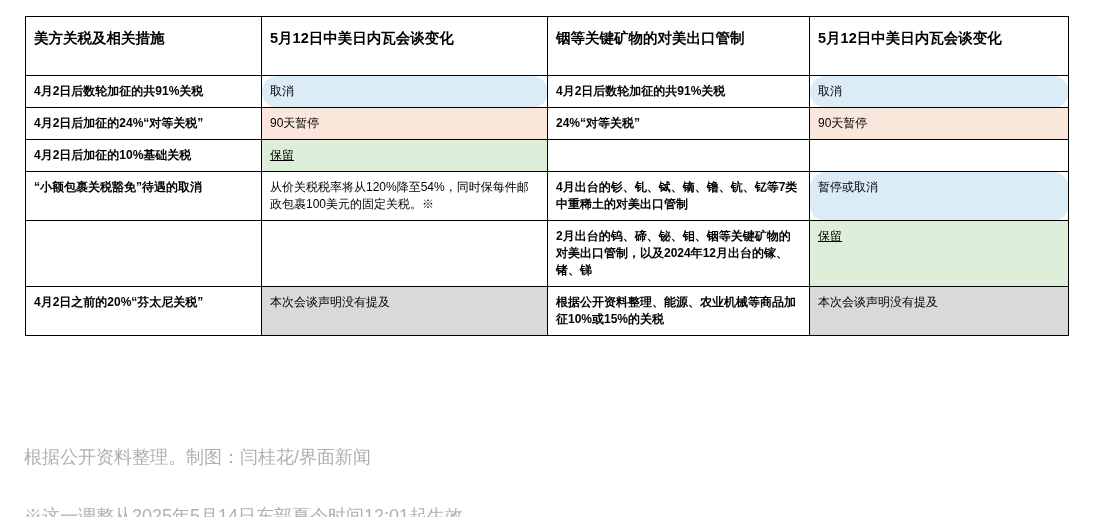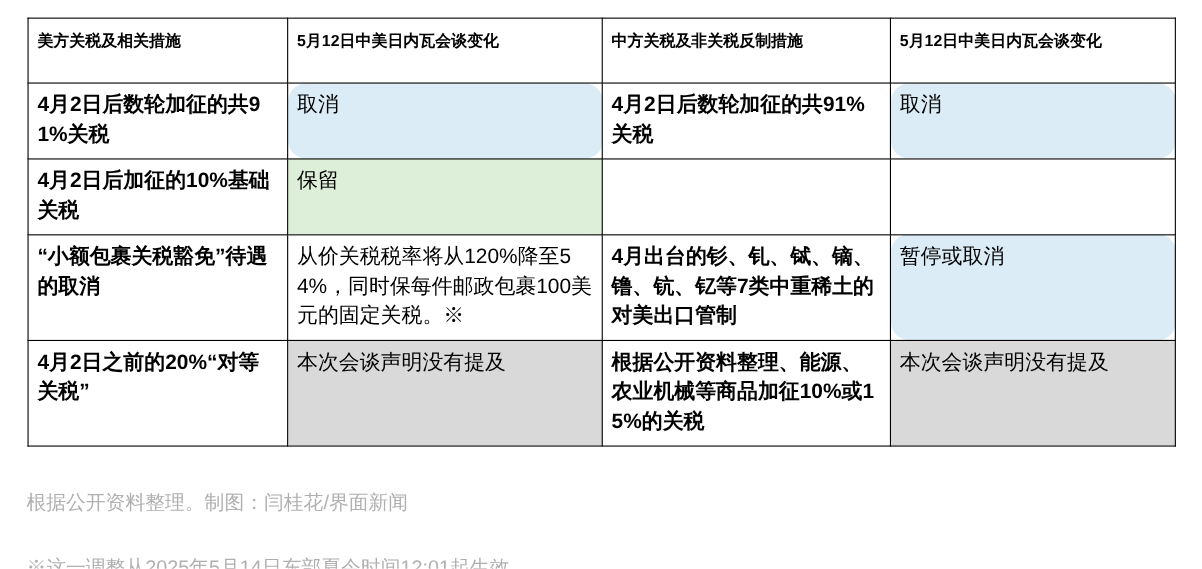--- a/index.html
+++ b/index.html
@@ -25,21 +25,21 @@
     left: 25px;
     top: 16px;
     width: 1043px;
     border-collapse: collapse;
     table-layout: fixed;
   }
   table.tariff-table td {
     border: 1px solid #000000;
     vertical-align: top;
     padding: 7px 7px 7px 8px;
-    font-size: 19px;
+    font-size: 12px;
     line-height: 1.42;
     word-break: break-all;
   }
   .col-a { width: 236px; }
   .col-b { width: 286px; }
   .col-c { width: 262px; }
   .col-d { width: 259px; }
 
   tr.header-row td {
     font-weight: bold;
@@ -50,21 +50,21 @@
     background: #ffffff;
   }
   td.measure {
     font-weight: bold;
   }
   td.note {
     font-weight: normal;
   }
   .bg-blue   { background: #dbecf7; border-radius: 16px; }
   .bg-peach  { background: #fbe6dc; }
-  .bg-green  { background: #ddeed9; }
+  .bg-green  { background: #ddeed9; text-decoration: underline; }
   .bg-gray   { background: #d9d9d9; }
   .bg-white  { background: #ffffff; }
 
   .footer {
     position: absolute;
     left: 24px;
     font-size: 18px;
     color: #b0b0b0;
     font-family: "Liberation Sans", sans-serif;
   }
@@ -80,49 +80,61 @@
     <colgroup>
       <col class="col-a">
         <col class="col-b">
         <col class="col-c">
         <col class="col-d">
     </colgroup>
     <tbody>
       <tr class="header-row">
         <td>美方关税及相关措施</td>
         <td>5月12日中美日内瓦会谈变化</td>
-        <td>中方关税及非关税反制措施</td>
+        <td>铟等关键矿物的对美出口管制</td>
         <td>5月12日中美日内瓦会谈变化</td>
       </tr>
 
       <tr>
         <td class="measure bg-white">4月2日后数轮加征的共91%关税</td>
         <td class="note bg-blue">取消</td>
         <td class="measure bg-white">4月2日后数轮加征的共91%关税</td>
         <td class="note bg-blue">取消</td>
       </tr>
 
+      <tr>
+        <td class="measure bg-white">4月2日后加征的24%“对等关税”</td>
+        <td class="note bg-peach">90天暂停</td>
+        <td class="measure bg-white">24%“对等关税”</td>
+        <td class="note bg-peach">90天暂停</td>
+      </tr>
 
       <tr>
         <td class="measure bg-white">4月2日后加征的10%基础关税</td>
         <td class="note bg-green">保留</td>
         <td class="measure bg-white"></td>
         <td class="note bg-white"></td>
       </tr>
 
       <tr>
         <td class="measure bg-white">“小额包裹关税豁免”待遇的取消</td>
         <td class="note bg-white">从价关税税率将从120%降至54%，同时保每件邮政包裹100美元的固定关税。※</td>
         <td class="measure bg-white">4月出台的钐、钆、铽、镝、镥、钪、钇等7类中重稀土的对美出口管制</td>
         <td class="note bg-blue">暂停或取消</td>
       </tr>
 
+      <tr>
+        <td class="measure bg-white"></td>
+        <td class="note bg-white"></td>
+        <td class="measure bg-white">2月出台的钨、碲、铋、钼、铟等关键矿物的对美出口管制，以及2024年12月出台的镓、锗、锑</td>
+        <td class="note bg-green">保留</td>
+      </tr>
 
       <tr>
-        <td class="measure bg-white">4月2日之前的20%“对等关税”</td>
+        <td class="measure bg-white">4月2日之前的20%“芬太尼关税”</td>
         <td class="note bg-gray">本次会谈声明没有提及</td>
         <td class="measure bg-white">根据公开资料整理、能源、农业机械等商品加征10%或15%的关税</td>
         <td class="note bg-gray">本次会谈声明没有提及</td>
       </tr>
 
     </tbody>
   </table>
 
   <div class="footer footer-1">根据公开资料整理。制图：闫桂花/界面新闻</div>
   <div class="footer footer-2">※这一调整从2025年5月14日东部夏令时间12:01起生效。</div>

